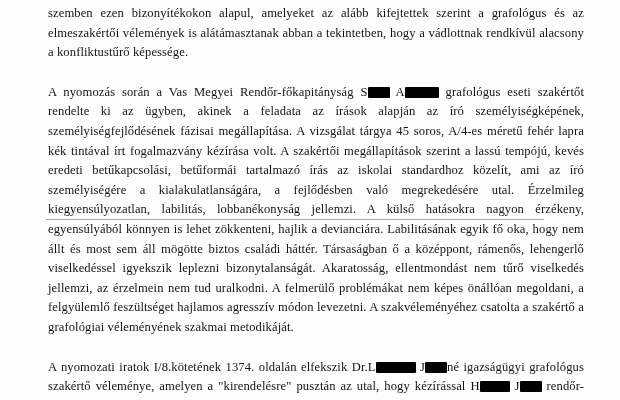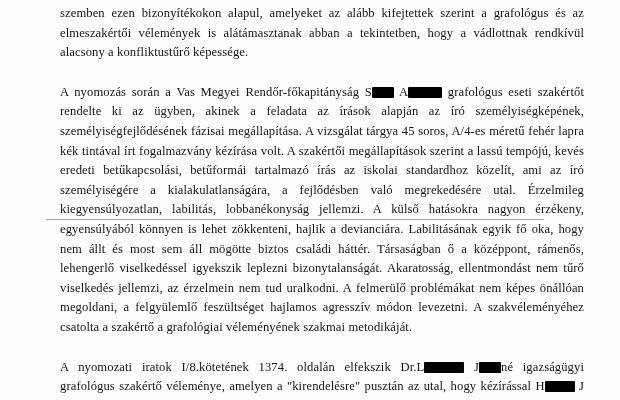--- a/index.html
+++ b/index.html
@@ -22,21 +22,21 @@
     padding: 0;
     box-sizing: border-box;
   }
   .doc-body {
     position: absolute;
     left: 44px;
     top: 0px;
     width: 540px;
   }
   p.para {
-    margin: 0 0 0 16px;
+    margin: 0 0 0 4px;
     font-size: 12.6px;
     line-height: 19.6px;
     text-align: justify;
     text-justify: inter-word;
     color: #141414;
     letter-spacing: 0.1px;
   }
   .gap-md { height: 20px; }
   
   .redact {

